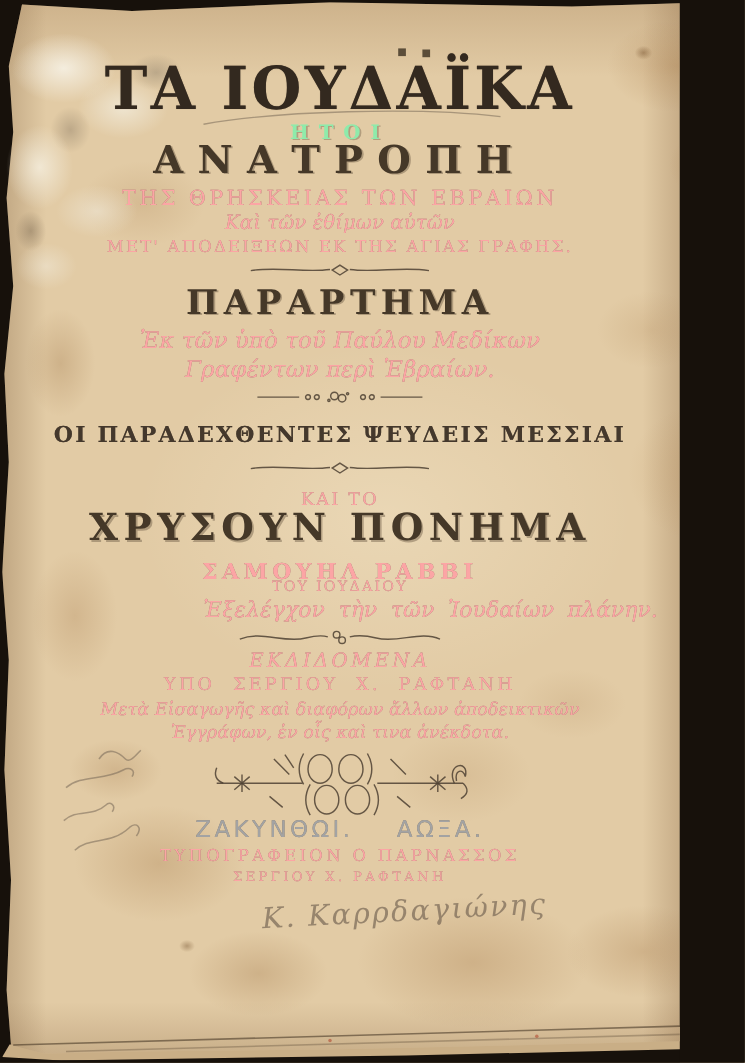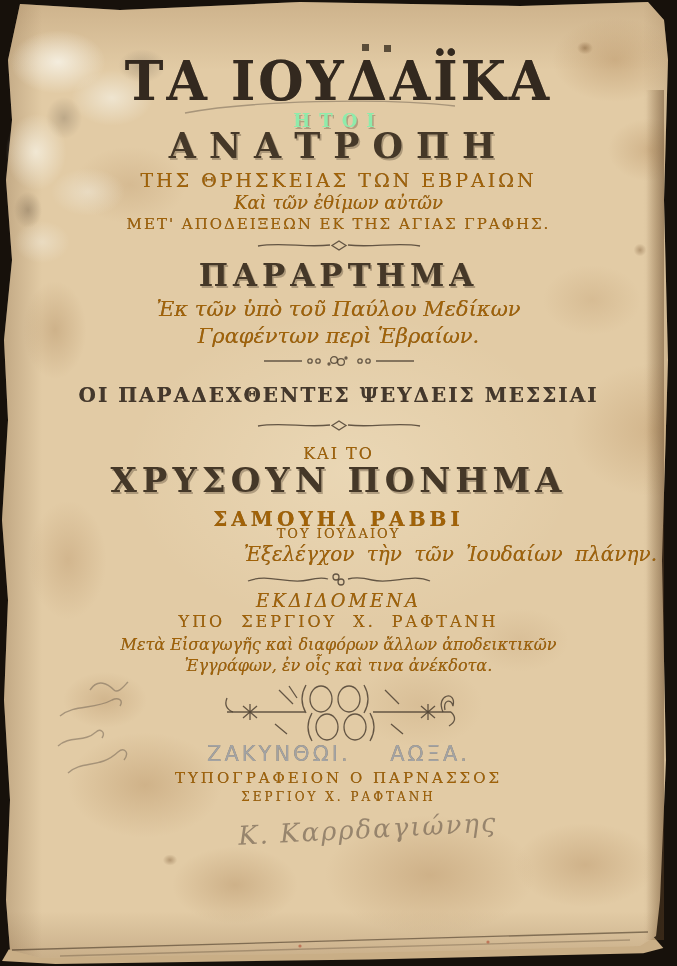--- a/index.html
+++ b/index.html
@@ -1,16 +1,16 @@
 <!DOCTYPE html>
 <html><head>
 <meta charset="utf-8">
 <style>
   html,body{margin:0;padding:0;background:#17110b;}
-  .scan{position:relative;width:677px;height:966px;overflow:hidden;background:#17110b;
+  .scan{position:relative;width:618px;height:966px;overflow:hidden;background:#17110b;
         font-family:"DejaVu Serif",serif;}
   
   .leaf2{position:absolute;left:2px;top:926px;width:668px;height:38px;background:#c9ae86;
          clip-path:polygon(1% 62%,97% 18%,99% 58%,96% 72%,55% 88%,8% 100%,0 92%);}
   .page{position:absolute;inset:0;
     clip-path:polygon(20px 4px,120px 10px,300px 2px,520px 6px,648px 2px,664px 20px,668px 60px,
       664px 200px,668px 360px,662px 560px,666px 760px,660px 900px,656px 936px,640px 946px,
       480px 950px,300px 954px,120px 956px,40px 958px,10px 950px,6px 900px,10px 800px,4px 700px,
       8px 600px,2px 520px,8px 420px,4px 340px,12px 260px,6px 180px,12px 120px,8px 60px);
     background-color:#e2cba5;
@@ -44,21 +44,21 @@
       radial-gradient(ellipse 46px 58px at 36px 152px, rgba(243,235,217,.9), rgba(243,235,217,0) 66%),
       radial-gradient(ellipse 56px 36px at 88px 192px, rgba(237,227,207,.7), rgba(237,227,207,0) 66%),
       radial-gradient(ellipse 42px 32px at 42px 242px, rgba(239,230,211,.6), rgba(239,230,211,0) 66%),
       radial-gradient(ellipse 34px 24px at 142px 66px, rgba(132,118,98,.4), rgba(132,118,98,0) 70%),
       radial-gradient(ellipse 26px 30px at 64px 118px, rgba(120,104,84,.35), rgba(120,104,84,0) 70%),
       radial-gradient(ellipse 20px 26px at 28px 210px, rgba(110,92,70,.4), rgba(110,92,70,0) 70%);}
   .fold-right{position:absolute;left:646px;top:90px;width:18px;height:850px;pointer-events:none;
     background:linear-gradient(90deg, rgba(120,90,55,0), rgba(120,90,55,.3) 55%, rgba(96,66,38,.45));}
   
   .line{position:absolute;left:20px;right:20px;text-align:center;line-height:1;
-        color:#a16207;text-shadow:0 0 .6px rgba(63,51,38,.6);}
+        color:#fca5a5;text-shadow:0 0 .6px rgba(63,51,38,.6);}
   .caps{letter-spacing:3px;}
   .display{font-weight:bold;color:#453828;text-shadow:1.5px 1.5px 0 rgba(96,78,58,.4);}
   .italic{font-style:italic;}
   .t-series{top:55px;font-size:52px;font-weight:bold;color:#33291f;letter-spacing:3px;transform:scaleY(1.04);}
   .t-conj{top:112px;font-size:18px;font-weight:bold;letter-spacing:9px;color:#86efac;opacity:.9;}
   .t-main{top:128px;font-size:35px;letter-spacing:13px;}
   .t-subj{top:171px;font-size:19px;}
   .t-customs{top:194px;font-size:18px;}
   .t-proofs{top:217px;font-size:15px;letter-spacing:2px;}
   .d1{top:238px;}

